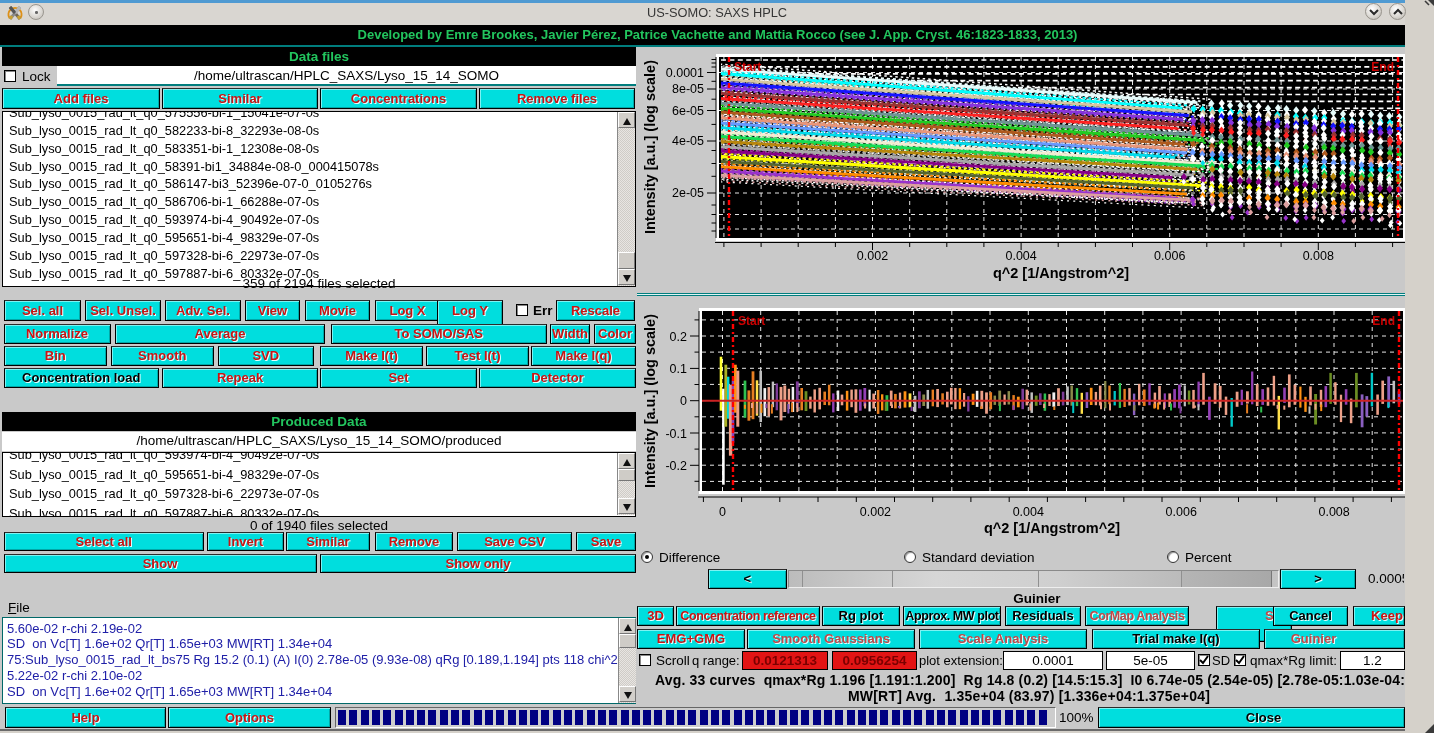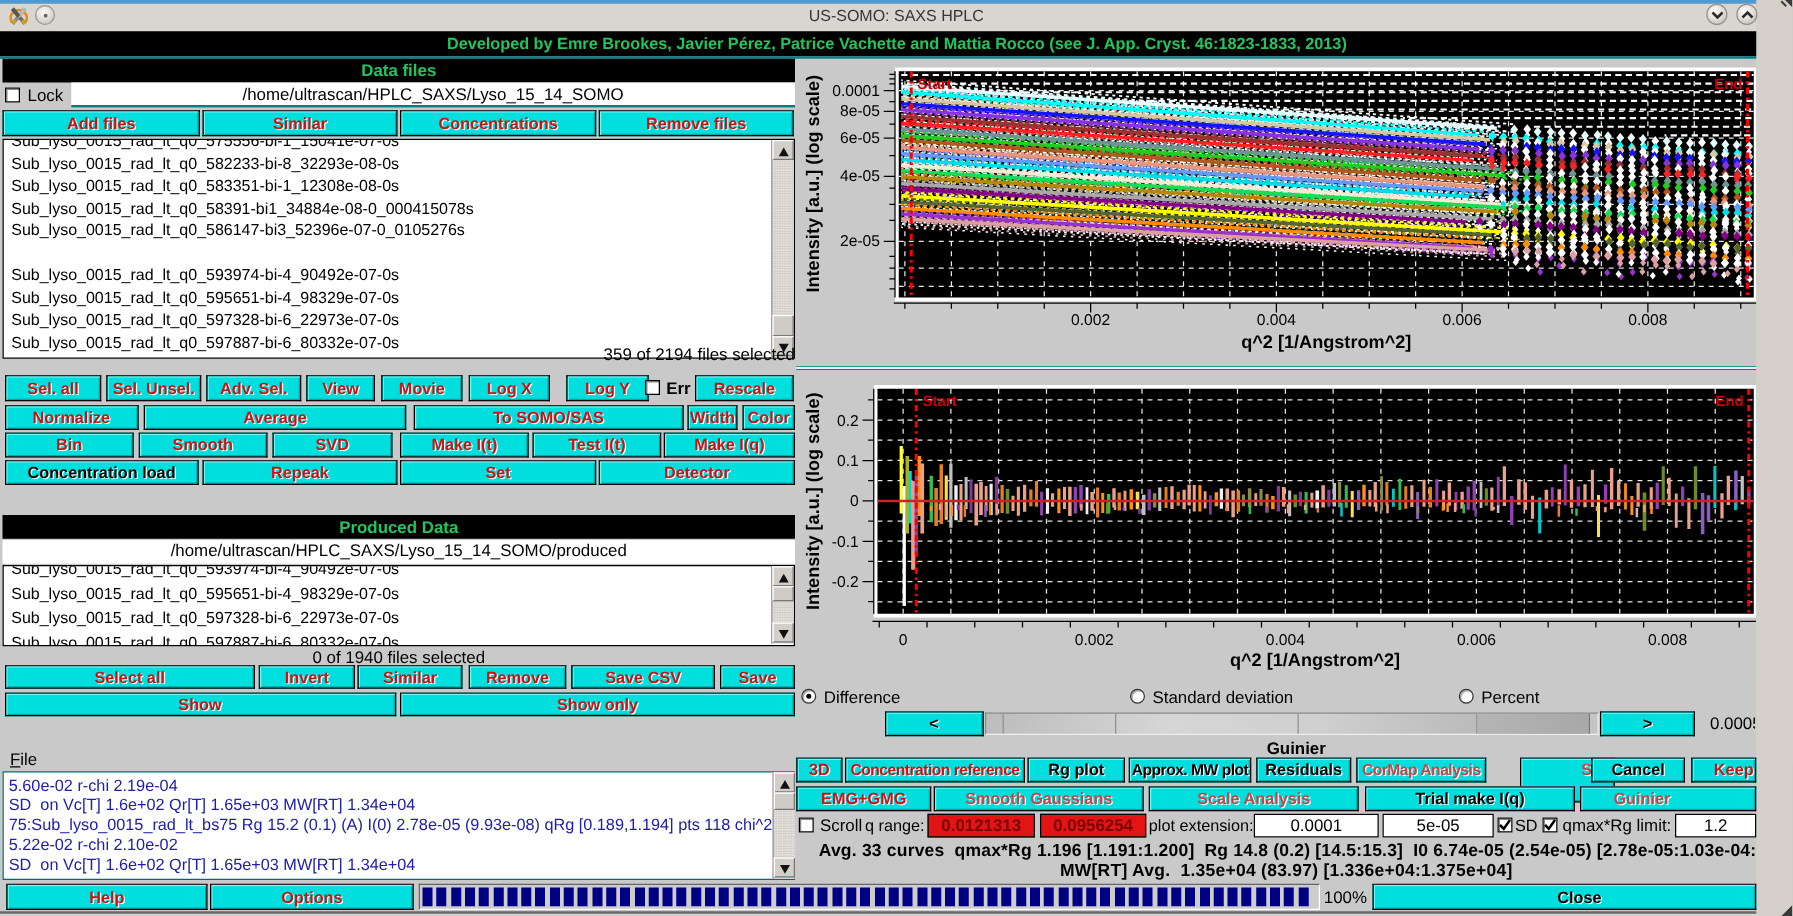--- a/index.html
+++ b/index.html
@@ -67,42 +67,43 @@
 <div class="tbtn " style="left:2px;top:88px;width:158px;height:21px;line-height:19px;">Add files</div>
 <div class="tbtn " style="left:162px;top:88px;width:156px;height:21px;line-height:19px;">Similar</div>
 <div class="tbtn " style="left:320px;top:88px;width:157px;height:21px;line-height:19px;">Concentrations</div>
 <div class="tbtn " style="left:479px;top:88px;width:156px;height:21px;line-height:19px;">Remove files</div>
 <div class="list" style="left:2px;top:111px;width:634px;height:176px;">
 <div class="li" style="top:-7.0px;">Sub_lyso_0015_rad_lt_q0_575556-bi-1_15041e-07-0s</div>
 <div class="li" style="top:10.9px;">Sub_lyso_0015_rad_lt_q0_582233-bi-8_32293e-08-0s</div>
 <div class="li" style="top:28.7px;">Sub_lyso_0015_rad_lt_q0_583351-bi-1_12308e-08-0s</div>
 <div class="li" style="top:46.6px;">Sub_lyso_0015_rad_lt_q0_58391-bi1_34884e-08-0_000415078s</div>
 <div class="li" style="top:64.4px;">Sub_lyso_0015_rad_lt_q0_586147-bi3_52396e-07-0_0105276s</div>
+<div class="li" style="top:82.2px;">Sub_lyso_0015_rad_lt_q0_586706-bi-1_66288e-07-0s</div>
 <div class="li" style="top:100.1px;">Sub_lyso_0015_rad_lt_q0_593974-bi-4_90492e-07-0s</div>
 <div class="li" style="top:118.0px;">Sub_lyso_0015_rad_lt_q0_595651-bi-4_98329e-07-0s</div>
 <div class="li" style="top:135.8px;">Sub_lyso_0015_rad_lt_q0_597328-bi-6_22973e-07-0s</div>
 <div class="li" style="top:153.7px;">Sub_lyso_0015_rad_lt_q0_597887-bi-6_80332e-07-0s</div>
 </div>
 <div class="sbar" style="left:617px;top:112px;height:174px;">
       <div class="sbtn" style="top:0;">
         <div class="arr up"></div>
       </div>
       <div class="thumb" style="top:140px;height:17px;"></div>
       <div class="sbtn" style="top:157px;">
         <div class="arr dn"></div>
       </div>
     </div>
-<div class="lbl" style="left:2px;top:276px;width:634px;text-align:right;">359 of 2194 files selected</div>
+<div class="lbl" style="left:2px;top:276px;width:634px;text-align:center;">359 of 2194 files selected</div>
 <div class="tbtn " style="left:4px;top:300px;width:77px;height:21px;line-height:19px;">Sel. all</div>
 <div class="tbtn " style="left:85px;top:300px;width:76px;height:21px;line-height:19px;">Sel. Unsel.</div>
 <div class="tbtn " style="left:165px;top:300px;width:76px;height:21px;line-height:19px;">Adv. Sel.</div>
 <div class="tbtn " style="left:245px;top:300px;width:55px;height:21px;line-height:19px;">View</div>
 <div class="tbtn " style="left:305px;top:300px;width:65px;height:21px;line-height:19px;">Movie</div>
 <div class="tbtn " style="left:375px;top:300px;width:65px;height:21px;line-height:19px;">Log X</div>
-<div class="tbtn " style="left:453px;top:300px;width:66px;height:21px;line-height:19px;">Log Y</div>
+<div class="tbtn " style="left:437px;top:300px;width:66px;height:35px;line-height:19px;">Log Y</div>
 <div class="cb" style="left:516px;top:304px;"></div>
 <div class="lbl" style="left:533px;top:303px;font-weight:bold;">Err</div>
 <div class="tbtn " style="left:556px;top:300px;width:79px;height:21px;line-height:19px;">Rescale</div>
 <div class="tbtn " style="left:3.5px;top:324px;width:107px;height:20px;line-height:18px;">Normalize</div>
 <div class="tbtn " style="left:115px;top:324px;width:210px;height:20px;line-height:18px;">Average</div>
 <div class="tbtn " style="left:331px;top:324px;width:215.5px;height:20px;line-height:18px;">To SOMO/SAS</div>
 <div class="tbtn " style="left:550px;top:324px;width:40px;height:20px;line-height:18px;">Width</div>
 <div class="tbtn " style="left:594px;top:324px;width:42px;height:20px;line-height:18px;">Color</div>
 <div class="tbtn " style="left:3.5px;top:346px;width:103.5px;height:20px;line-height:18px;">Bin</div>
 <div class="tbtn " style="left:110.5px;top:346px;width:103.5px;height:20px;line-height:18px;">Smooth</div>
@@ -135,21 +136,21 @@
 <div class="tbtn " style="left:3.5px;top:532px;width:200.5px;height:19px;line-height:17px;">Select all</div>
 <div class="tbtn " style="left:207px;top:532px;width:77px;height:19px;line-height:17px;">Invert</div>
 <div class="tbtn " style="left:286px;top:532px;width:84px;height:19px;line-height:17px;">Similar</div>
 <div class="tbtn " style="left:375px;top:532px;width:78px;height:19px;line-height:17px;">Remove</div>
 <div class="tbtn " style="left:457px;top:532px;width:115px;height:19px;line-height:17px;">Save CSV</div>
 <div class="tbtn " style="left:576px;top:532px;width:60px;height:19px;line-height:17px;">Save</div>
 <div class="tbtn " style="left:320px;top:554px;width:316px;height:19px;line-height:17px;">Show only</div>
 <div class="tbtn " style="left:3.5px;top:554px;width:313px;height:19px;line-height:17px;">Show</div>
 <div class="lbl" style="left:8px;top:600px;"><span style="text-decoration:underline">F</span>ile</div>
 <div class="abs" style="left:2px;top:617px;width:634px;height:87px;background:#fff;border:1px solid #006868;"></div>
-<div class="msgline" style="top:620.5px;">5.60e-02 r-chi 2.19e-04</div>
+<div class="msgline" style="top:620.5px;">5.60e-02 r-chi 2.19e-02</div>
 <div class="msgline" style="top:636.4px;">SD&nbsp; on Vc[T] 1.6e+02 Qr[T] 1.65e+03 MW[RT] 1.34e+04</div>
 <div class="msgline" style="top:652.3px;">75:Sub_lyso_0015_rad_lt_bs75 Rg 15.2 (0.1) (A) I(0) 2.78e-05 (9.93e-08) qRg [0.189,1.194] pts 118 chi^2</div>
 <div class="msgline" style="top:668.2px;">5.22e-02 r-chi 2.10e-02</div>
 <div class="msgline" style="top:684.1px;">SD&nbsp; on Vc[T] 1.6e+02 Qr[T] 1.65e+03 MW[RT] 1.34e+04</div>
 <div class="sbar" style="left:618px;top:618px;height:85px;">
       <div class="sbtn" style="top:0;">
         <div class="arr up"></div>
       </div>
       <div class="thumb" style="top:16px;height:14px;"></div>
       <div class="sbtn" style="top:68px;">

